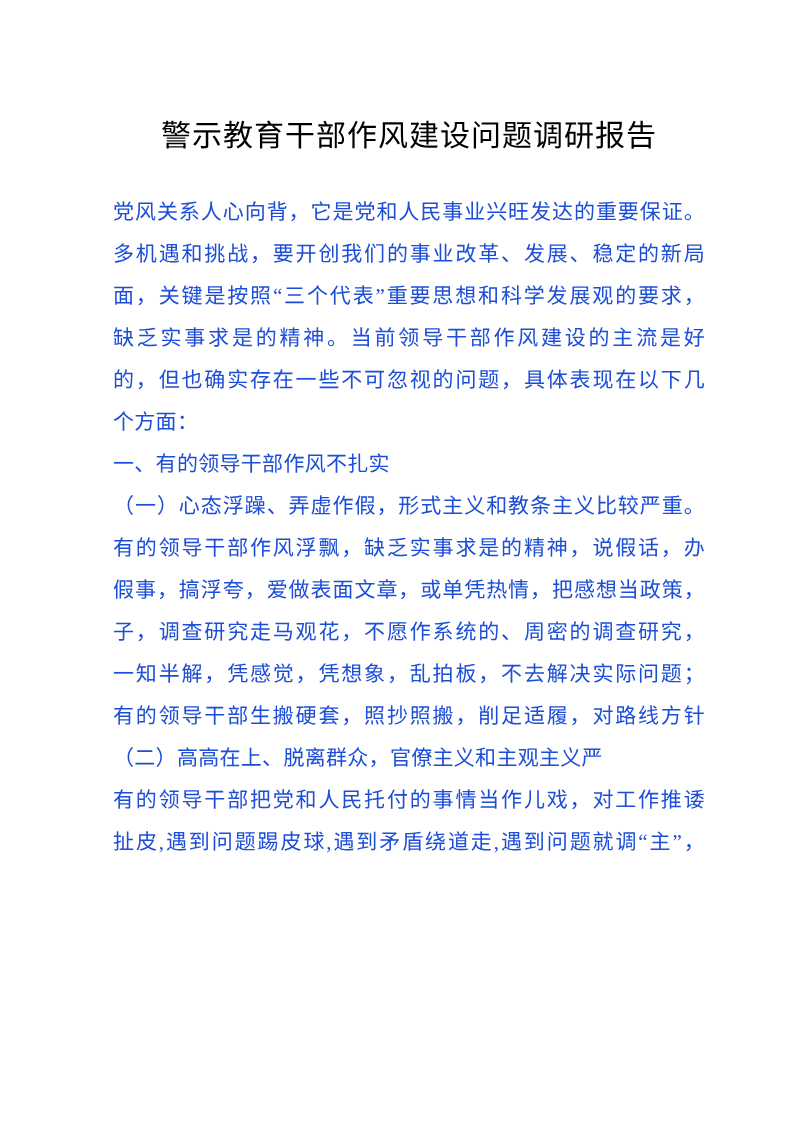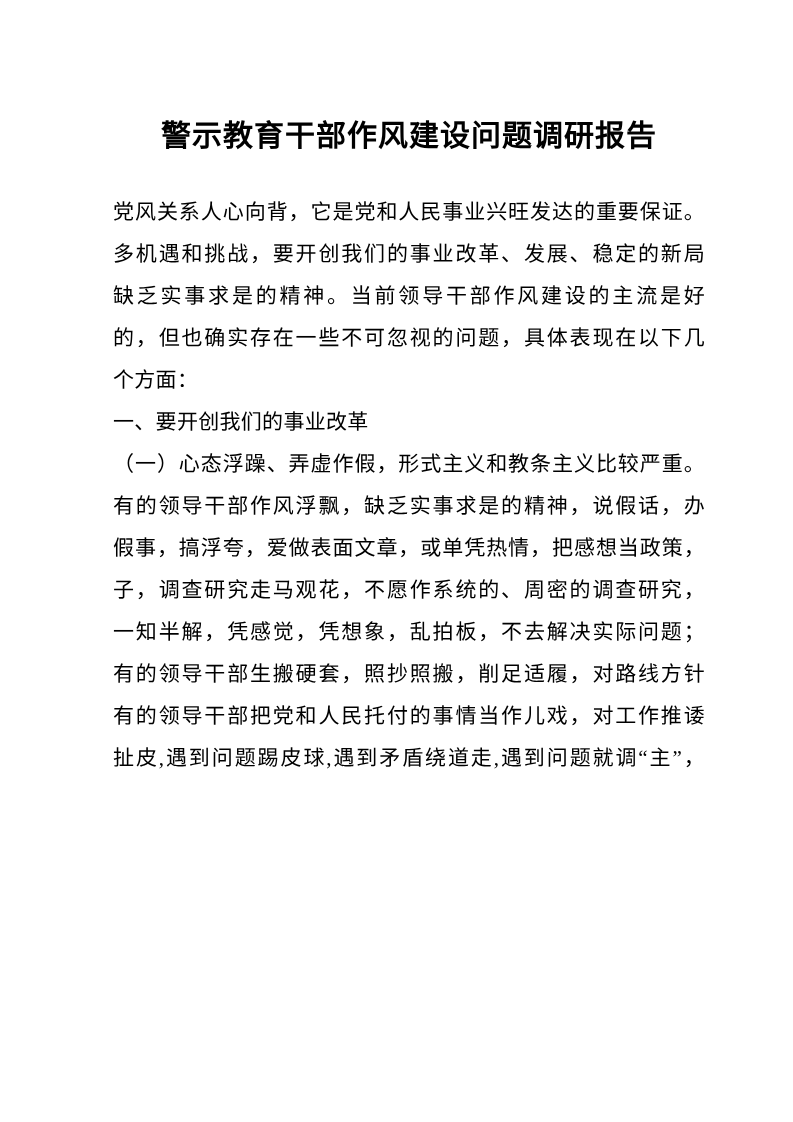--- a/index.html
+++ b/index.html
@@ -17,32 +17,32 @@
     box-sizing: border-box;
     padding: 114px 88px 0 113px;
     overflow: hidden;
     font-family: "Liberation Serif", "DejaVu Serif", serif;
     color: #000000;
   }
   .doc-title {
     margin: 0 0 33px 0;
     font-size: 30px;
     line-height: 44px;
-    font-weight: 700;
+    font-weight: 400;
     text-align: center;
     letter-spacing: 1px;
     white-space: nowrap;
   }
   .doc-body {
     width: 100%;
   }
   .line {
     font-size: 21px;
     line-height: 42px;
-    color: #000000;
+    color: #1d4ed8;
     letter-spacing: 0.3px;
     white-space: normal;
   }
   .line.fill {
     text-align: justify;
     text-align-last: justify;
     text-justify: inter-character;
   }
   .line.short {
     text-align: center;
@@ -50,26 +50,28 @@
   }
 </style>
 </head>
 <body>
 
 <div class="page">
   <h1 class="doc-title">警示教育干部作风建设问题调研报告</h1>
   <div class="doc-body" id="body-lines">
       <div class="line fill">党风关系人心向背，它是党和人民事业兴旺发达的重要保证。</div>
       <div class="line fill">多机遇和挑战，要开创我们的事业改革、发展、稳定的新局</div>
+      <div class="line fill">面，关键是按照“三个代表”重要思想和科学发展观的要求，</div>
       <div class="line fill">缺乏实事求是的精神。当前领导干部作风建设的主流是好</div>
       <div class="line fill">的，但也确实存在一些不可忽视的问题，具体表现在以下几</div>
       <div class="line short">个方面：</div>
-      <div class="line short">一、要开创我们的事业改革</div>
+      <div class="line short">一、有的领导干部作风不扎实</div>
       <div class="line fill">（一）心态浮躁、弄虚作假，形式主义和教条主义比较严重。</div>
       <div class="line fill">有的领导干部作风浮飘，缺乏实事求是的精神，说假话，办</div>
       <div class="line fill">假事，搞浮夸，爱做表面文章，或单凭热情，把感想当政策，</div>
       <div class="line fill">子，调查研究走马观花，不愿作系统的、周密的调查研究，</div>
       <div class="line fill">一知半解，凭感觉，凭想象，乱拍板，不去解决实际问题；</div>
       <div class="line fill">有的领导干部生搬硬套，照抄照搬，削足适履，对路线方针</div>
+      <div class="line short">（二）高高在上、脱离群众，官僚主义和主观主义严</div>
       <div class="line fill">有的领导干部把党和人民托付的事情当作儿戏，对工作推诿</div>
       <div class="line fill">扯皮,遇到问题踢皮球,遇到矛盾绕道走,遇到问题就调“主”，</div>
     </div>
 </div>
 
 </body></html>

